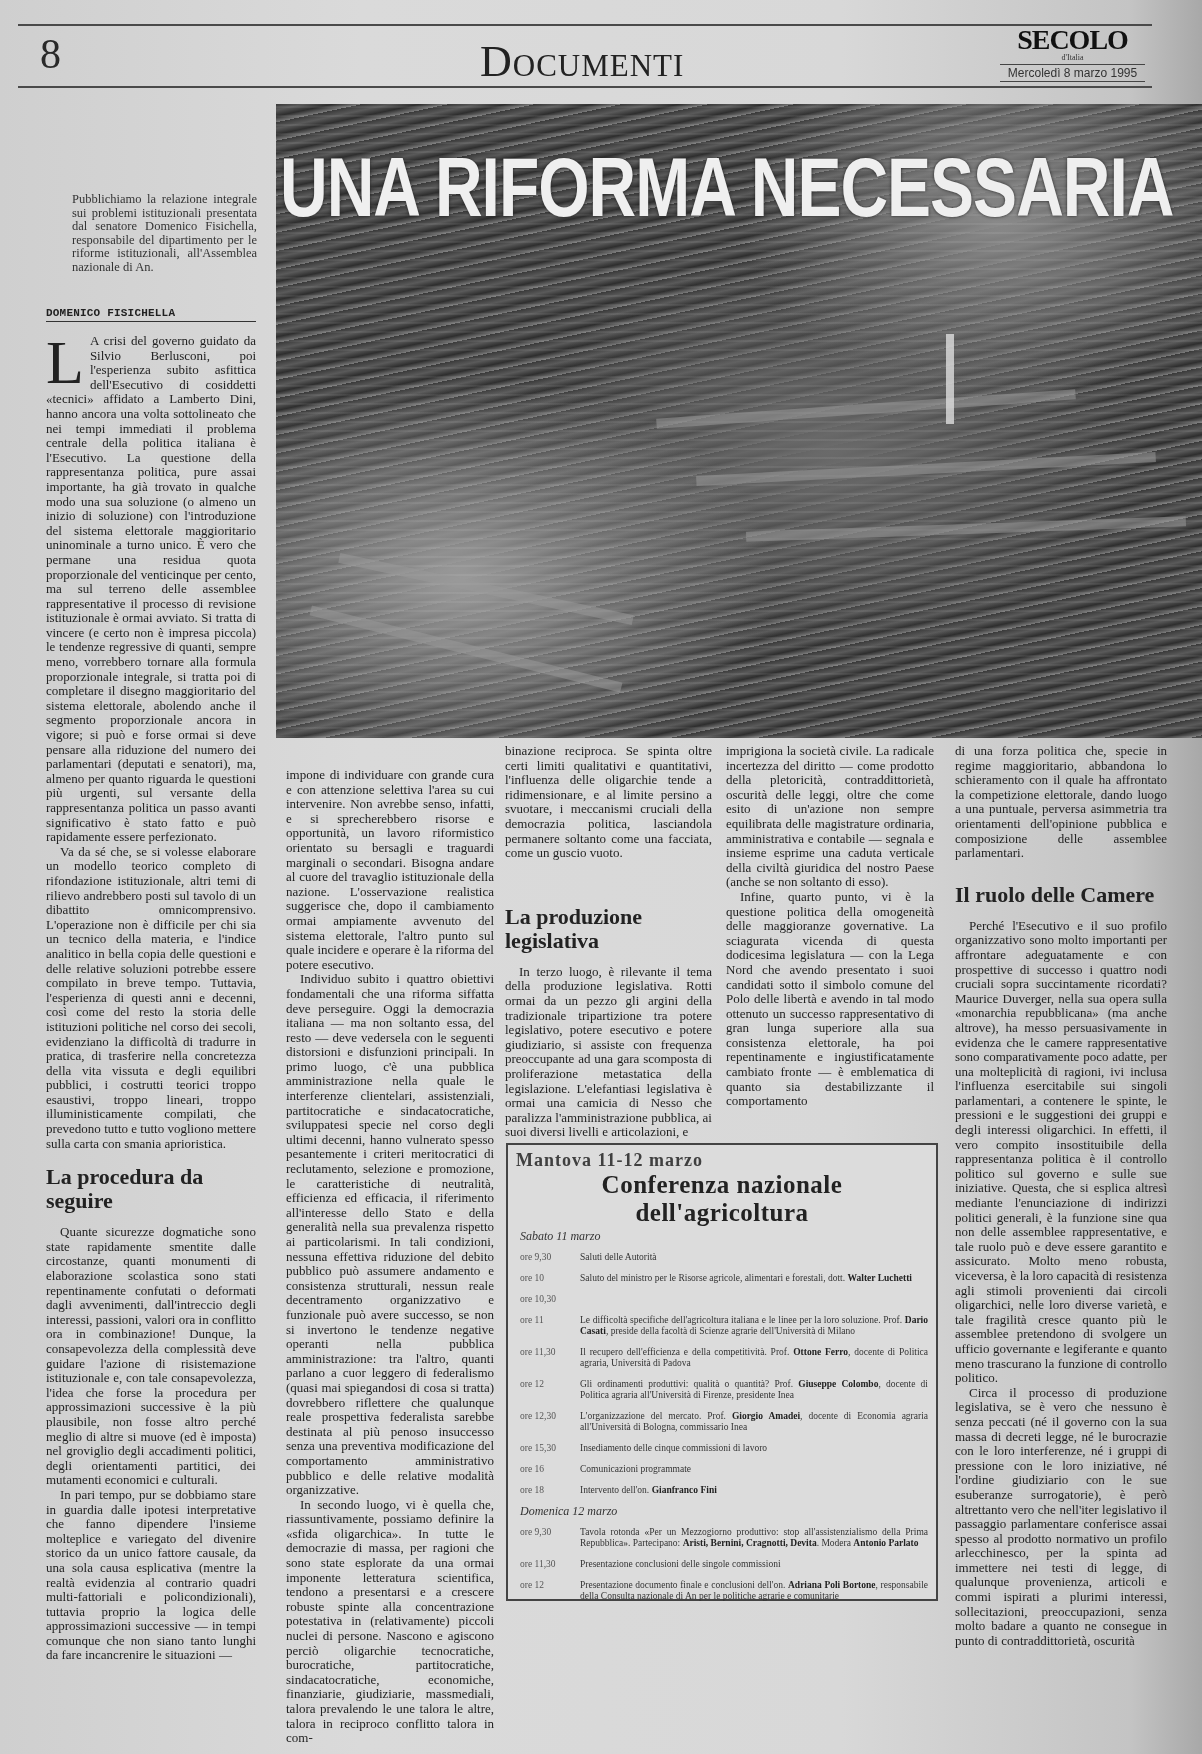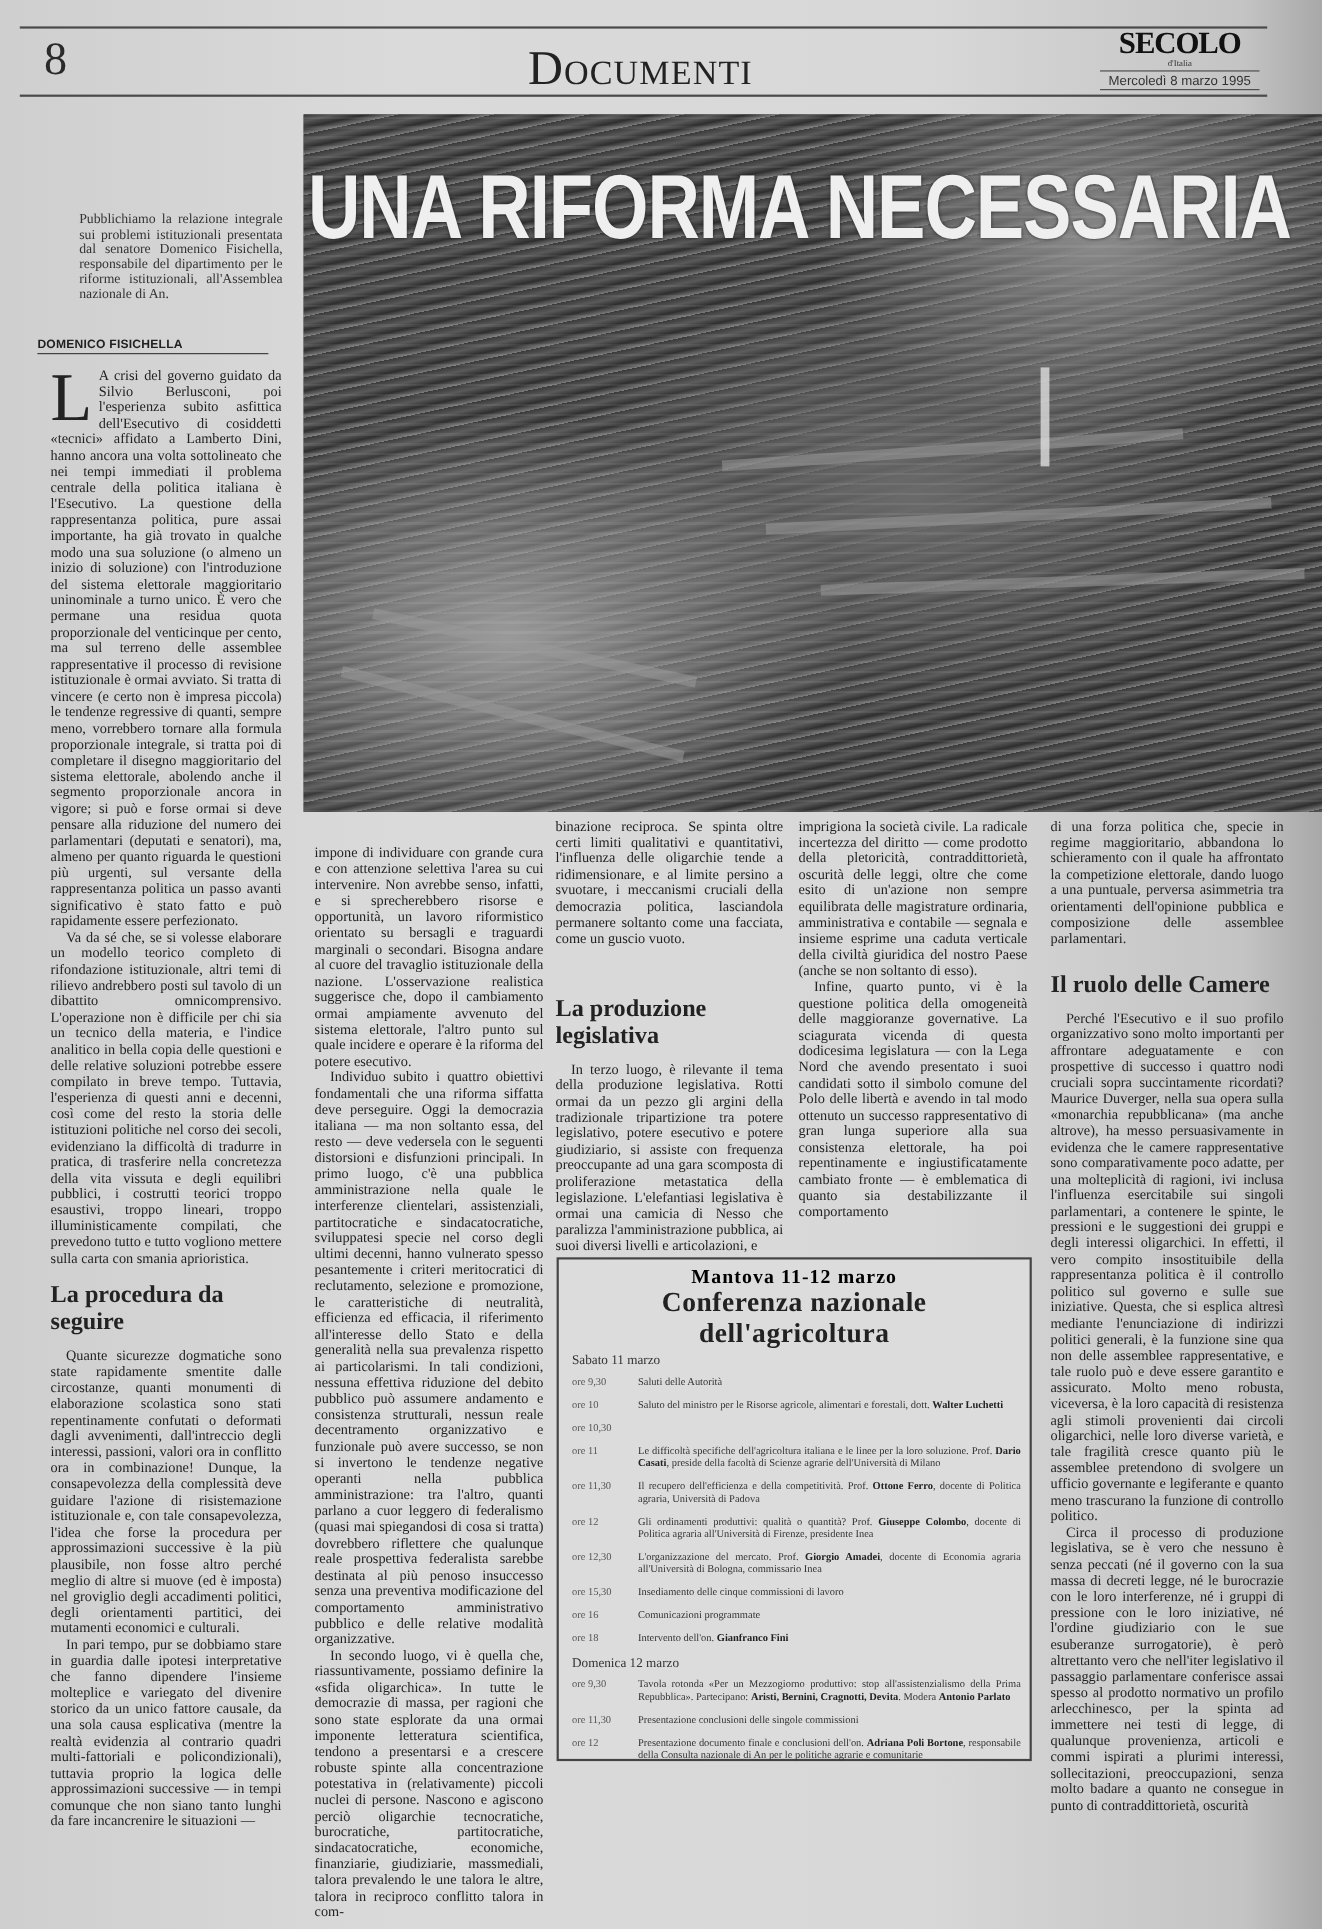--- a/index.html
+++ b/index.html
@@ -45,32 +45,32 @@
     font-weight:bold; font-size:66px; color:#efefef; letter-spacing:-1px;
     transform:scaleY(1.25); transform-origin:left top;
     text-shadow:0 0 3px #222;
     white-space:nowrap;
   }
   
   .col { position:absolute; font-size:13px; line-height:14.6px; text-align:justify; hyphens:auto; color:#222; }
   .col p { margin:0 0 0 0; text-indent:14px; }
   .col p.noindent { text-indent:0; }
   .intro { position:absolute; left:72px; top:193px; width:185px; font-size:12.5px; line-height:13.6px; text-align:justify; color:#333; }
-  .byline { position:absolute; left:34px; top:307px; width:210px; font-family:Liberation Sans, sans-serif; font-weight:bold; font-size:11px; letter-spacing:0.2px; border-bottom:1px solid #333; padding-bottom:2px; color:#222; }
+  .byline { position:absolute; left:46px; top:307px; width:210px; font-family:Liberation Mono, monospace; font-weight:bold; font-size:11px; letter-spacing:0.2px; border-bottom:1px solid #333; padding-bottom:2px; color:#222; }
   .dropcap { float:left; font-size:62px; line-height:52px; margin:2px 6px 0 0; color:#222; }
   .subhead { font-weight:bold; font-size:22px; line-height:24px; margin:14px 0 12px 0; text-align:left; color:#222; }
   
   .box {
     position:absolute; left:506px; top:1143px; width:432px; height:458px;
     border:2px solid #444; background:#dcdcdc; box-sizing:border-box;
     padding:4px 8px; font-size:9.5px; line-height:11px; color:#333;
   }
-  .box-place { text-align:center; font-weight:bold; font-size:18px; line-height:22px; letter-spacing:1px; color:#000000; }
+  .box-place { text-align:left; font-weight:bold; font-size:18px; line-height:22px; letter-spacing:1px; color:#404040; }
   .box-title { text-align:center; font-weight:bold; font-size:25px; line-height:28px; letter-spacing:0.5px; color:#222; }
-  .box-day { font-size:12px; margin:4px 0 10px 4px; color:#333; }
+  .box-day { font-style:italic; font-size:12px; margin:4px 0 10px 4px; color:#333; }
   .prog-row { display:flex; margin-bottom:10px; }
   .prog-time { width:60px; flex:none; padding-left:4px; }
   .prog-text { flex:1; text-align:justify; }
   .prog-text b { color:#222; }
   .dim { color:#555; }
 </style>
 </head>
 <body>
 
 <div class="page">

